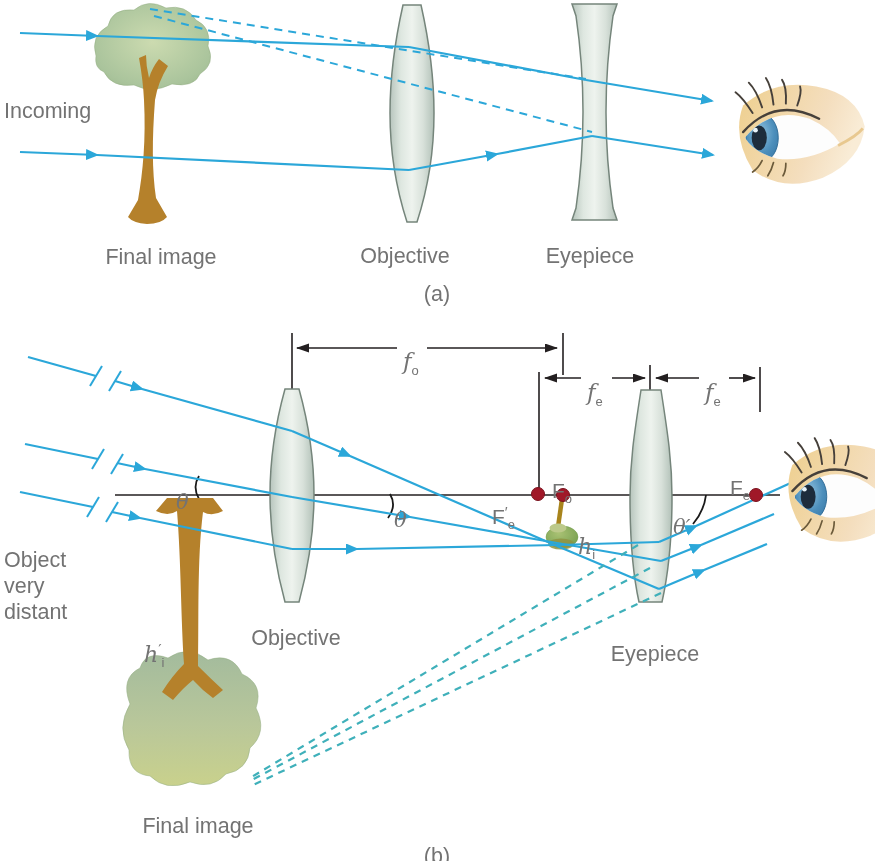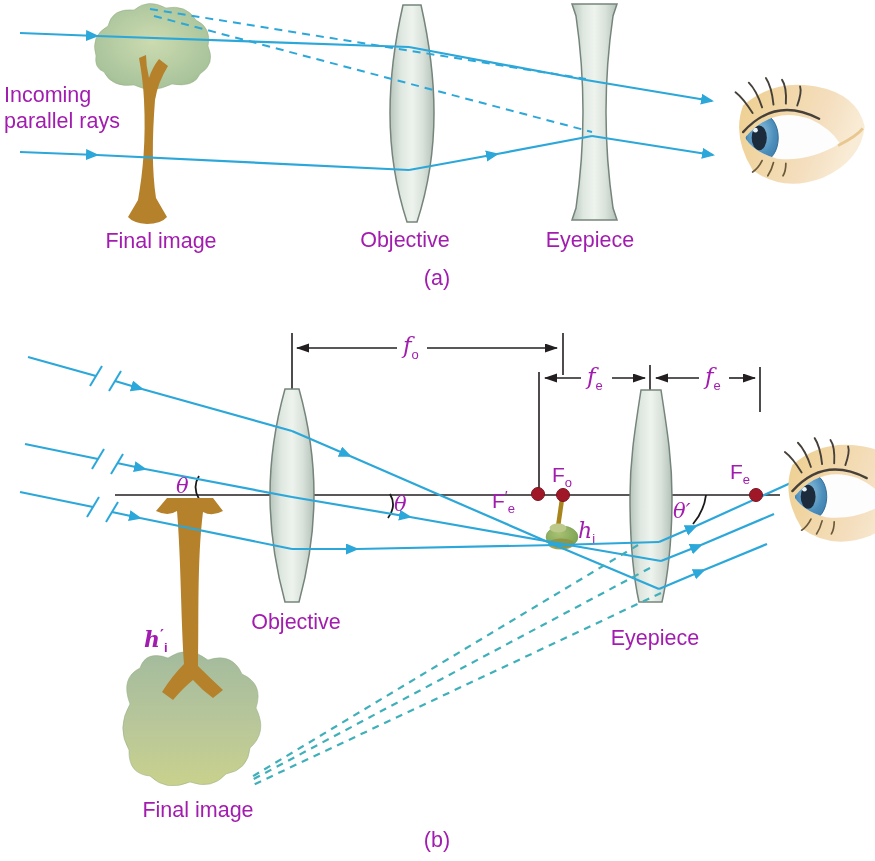--- a/index.html
+++ b/index.html
@@ -1,21 +1,21 @@
 <!DOCTYPE html>
 <html><head>
 <meta charset="utf-8">
 <style>
   html,body { margin:0; padding:0; background:#ffffff; }
   .stage {
     position:relative; width:875px; height:861px; background:#ffffff;
     font-family:"Liberation Sans", sans-serif; color:#1a1a1a; overflow:hidden;
   }
   .stage svg { position:absolute; left:0; top:0; }
-  .lbl { position:absolute; font-size:21.5px; line-height:1.22; white-space:nowrap; color:#a21caf; }
+  .lbl { position:absolute; font-size:21.5px; line-height:1.22; white-space:nowrap; color:#737373;margin-top:16px; }
   .ctr { transform:translateX(-50%); }
   .math { font-family:"DejaVu Serif", serif; font-style:italic; font-size:23px; }
   .math sub, .flab sub { font-size:13px; font-style:normal; font-family:"Liberation Sans",sans-serif; }
   .flab { font-size:21px; }
   .pr { font-size:15px; position:relative; top:-7px; font-style:normal; }
   .theta { font-family:"DejaVu Serif", serif; font-style:italic; font-size:21px; }
 </style>
 </head>
 <body>
 
@@ -207,38 +207,42 @@
       <circle cx="563" cy="495" r="6.5"></circle>
       <circle cx="756" cy="495" r="6.5"></circle>
     </g>
 
     <use href="#eyeShape" transform="translate(850,493) scale(0.93)"></use>
   </g>
 </svg>
 
 <div class="lbl" style="left:4px; top:82px;">
   <span style="display:block">Incoming</span>
-  <span style="display:block">parallel rays</span>
 </div>
 <div class="lbl ctr" style="left:161px; top:228px;">Final image</div>
 <div class="lbl ctr" style="left:405px; top:227px;">Objective</div>
 <div class="lbl ctr" style="left:590px; top:227px;">Eyepiece</div>
 <div class="lbl ctr" style="left:437px; top:265px;">(a)</div>
 
+<div class="lbl" style="left:4px; top:531px;">
+  <span style="display:block">Object</span>
+  <span style="display:block">very</span>
+  <span style="display:block">distant</span>
+</div>
 
 <div class="lbl math" style="left:403px; top:331px;"><span>f</span><sub>o</sub></div>
 <div class="lbl math" style="left:587px; top:362px;"><span>f</span><sub>e</sub></div>
 <div class="lbl math" style="left:705px; top:362px;"><span>f</span><sub>e</sub></div>
 
 <div class="lbl flab" style="left:492px; top:488px;"><span>F</span><span class="pr">′</span><sub>e</sub></div>
 <div class="lbl flab" style="left:552px; top:462px;"><span>F</span><sub>o</sub></div>
 <div class="lbl flab" style="left:730px; top:459px;"><span>F</span><sub>e</sub></div>
 
 <div class="lbl math" style="left:578px; top:518px; font-size:22px;"><span>h</span><sub>i</sub></div>
-<div class="lbl math" style="left:144px; top:626px; font-size:22px;font-weight:bold;"><span>h</span><span class="pr">′</span><sub>i</sub></div>
+<div class="lbl math" style="left:144px; top:626px; font-size:22px;"><span>h</span><span class="pr">′</span><sub>i</sub></div>
 
 <div class="lbl theta" style="left:176px; top:474px;">θ</div>
 <div class="lbl theta" style="left:394px; top:492px;">θ</div>
 <div class="lbl theta" style="left:673px; top:499px;">θ′</div>
 
 <div class="lbl ctr" style="left:296px; top:609px;">Objective</div>
 <div class="lbl ctr" style="left:655px; top:625px;">Eyepiece</div>
 <div class="lbl ctr" style="left:198px; top:797px;">Final image</div>
 <div class="lbl ctr" style="left:437px; top:827px;">(b)</div>
 

